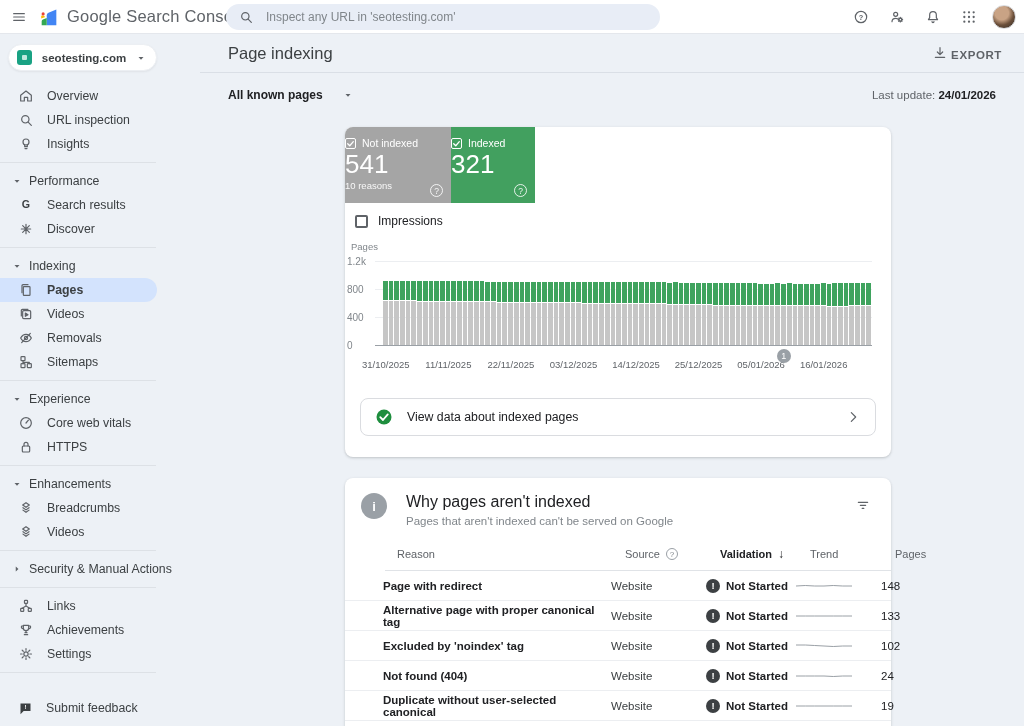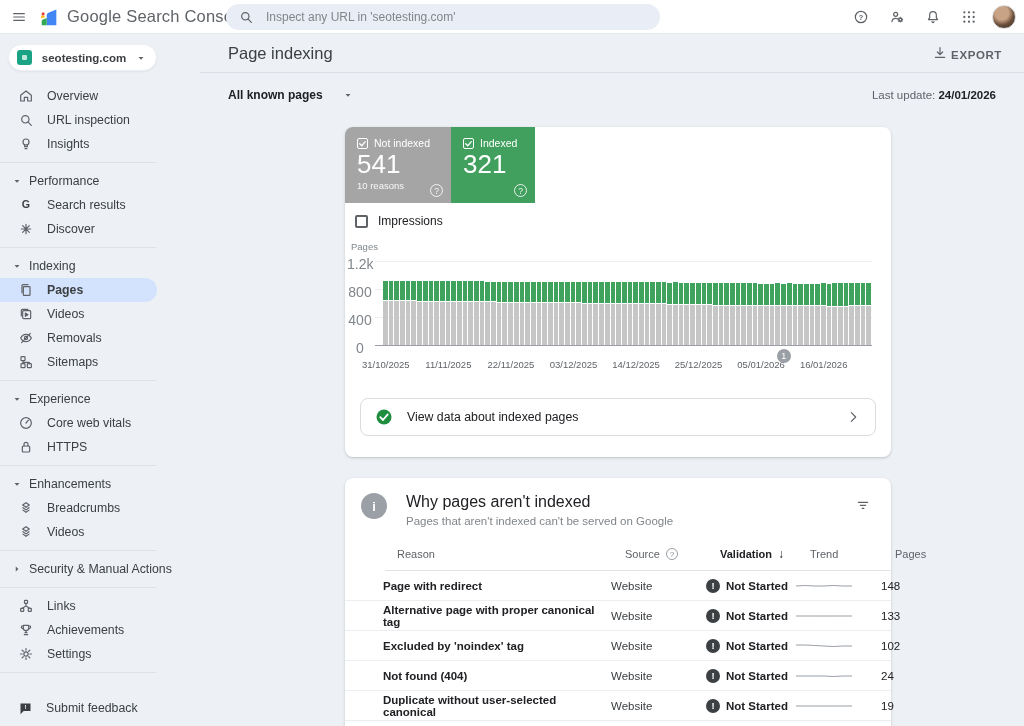--- a/index.html
+++ b/index.html
@@ -51,39 +51,39 @@
   .last-update { margin-left:auto; font-size:11.5px; color:#5f6368; }
   .last-update b { color:#202124; }
 
   
   .card { position:absolute; left:345px; width:546px; background:#fff; border-radius:8px;
     box-shadow:0 1px 2px rgba(60,64,67,.18), 0 1px 3px 1px rgba(60,64,67,.06); }
   .chart-card { top:127px; height:330px; }
   .table-card { top:478px; height:280px; }
 
   
-  .chip { position:absolute; top:0; height:76px; padding:10px 12px; cursor:pointer; color:#fff; }
+  .chip { position:absolute; top:0; height:76px; padding:10px 0; cursor:pointer; color:#fff; }
   .chip1 { left:0; width:106px; border-radius:8px 0 0 0; }
   .chip2 { left:106px; width:84px; }
   .chip-top { display:flex; align-items:center; gap:6px; font-size:10.5px; }
   .chip-cb { width:11px; height:11px; border:1.5px solid #fff; border-radius:2px; display:flex; align-items:center; justify-content:center; flex:none; }
   .chip-num { font-size:26px; font-weight:400; margin-top:2px; line-height:1.05; }
   .chip-sub { font-size:9.5px; opacity:.92; margin-top:2px; }
   .chip-q { position:absolute; right:8px; bottom:6px; width:13px; height:13px; border:1px solid rgba(255,255,255,.85);
     border-radius:50%; font-size:8.5px; display:flex; align-items:center; justify-content:center; color:rgba(255,255,255,.9); }
 
   
   .imp-row { position:absolute; left:10px; top:87px; display:flex; align-items:center; gap:10px; cursor:pointer; }
   .imp-cb { width:13px; height:13px; border:2px solid #5f6368; border-radius:2px; }
   .imp-label { font-size:12px; color:#202124; }
   .y-title { position:absolute; left:6px; top:114px; font-size:9.5px; color:#80868b; }
   .plot { position:absolute; left:38px; top:134px; width:489px; height:84px; }
   .gridline { position:absolute; left:30px; width:497px; border-top:1px solid #eceef1; }
   .zeroline { position:absolute; left:30px; width:497px; border-top:1px solid #9aa0a6; }
-  .ytick { position:absolute; width:26px; text-align:center; font-size:14px; color:#80868b; }
+  .ytick { position:absolute; width:26px; text-align:left; font-size:10px; color:#80868b; }
   .bars { position:absolute; left:0; top:0; width:489px; height:84px; display:flex; align-items:flex-end; }
   .bar { flex:1; margin-right:1px; display:flex; flex-direction:column; justify-content:flex-end; }
   .seg-g { background:#c6c6c6; }
   .seg-i { background:#3fa35e; margin-bottom:1px; }
   .xlabels { position:absolute; left:38px; top:232px; width:489px; height:14px; }
   .xlabel { position:absolute; transform:translateX(-50%); font-size:9.5px; color:#5f6368; white-space:nowrap; }
   .anno { position:absolute; width:14px; height:14px; border-radius:50%; background:#9aa0a6; color:#fff;
     font-size:9px; display:flex; align-items:center; justify-content:center; top:222px; }
 
   .viewdata { position:absolute; left:15px; top:271px; width:516px; height:38px; border:1px solid #dadce0;

